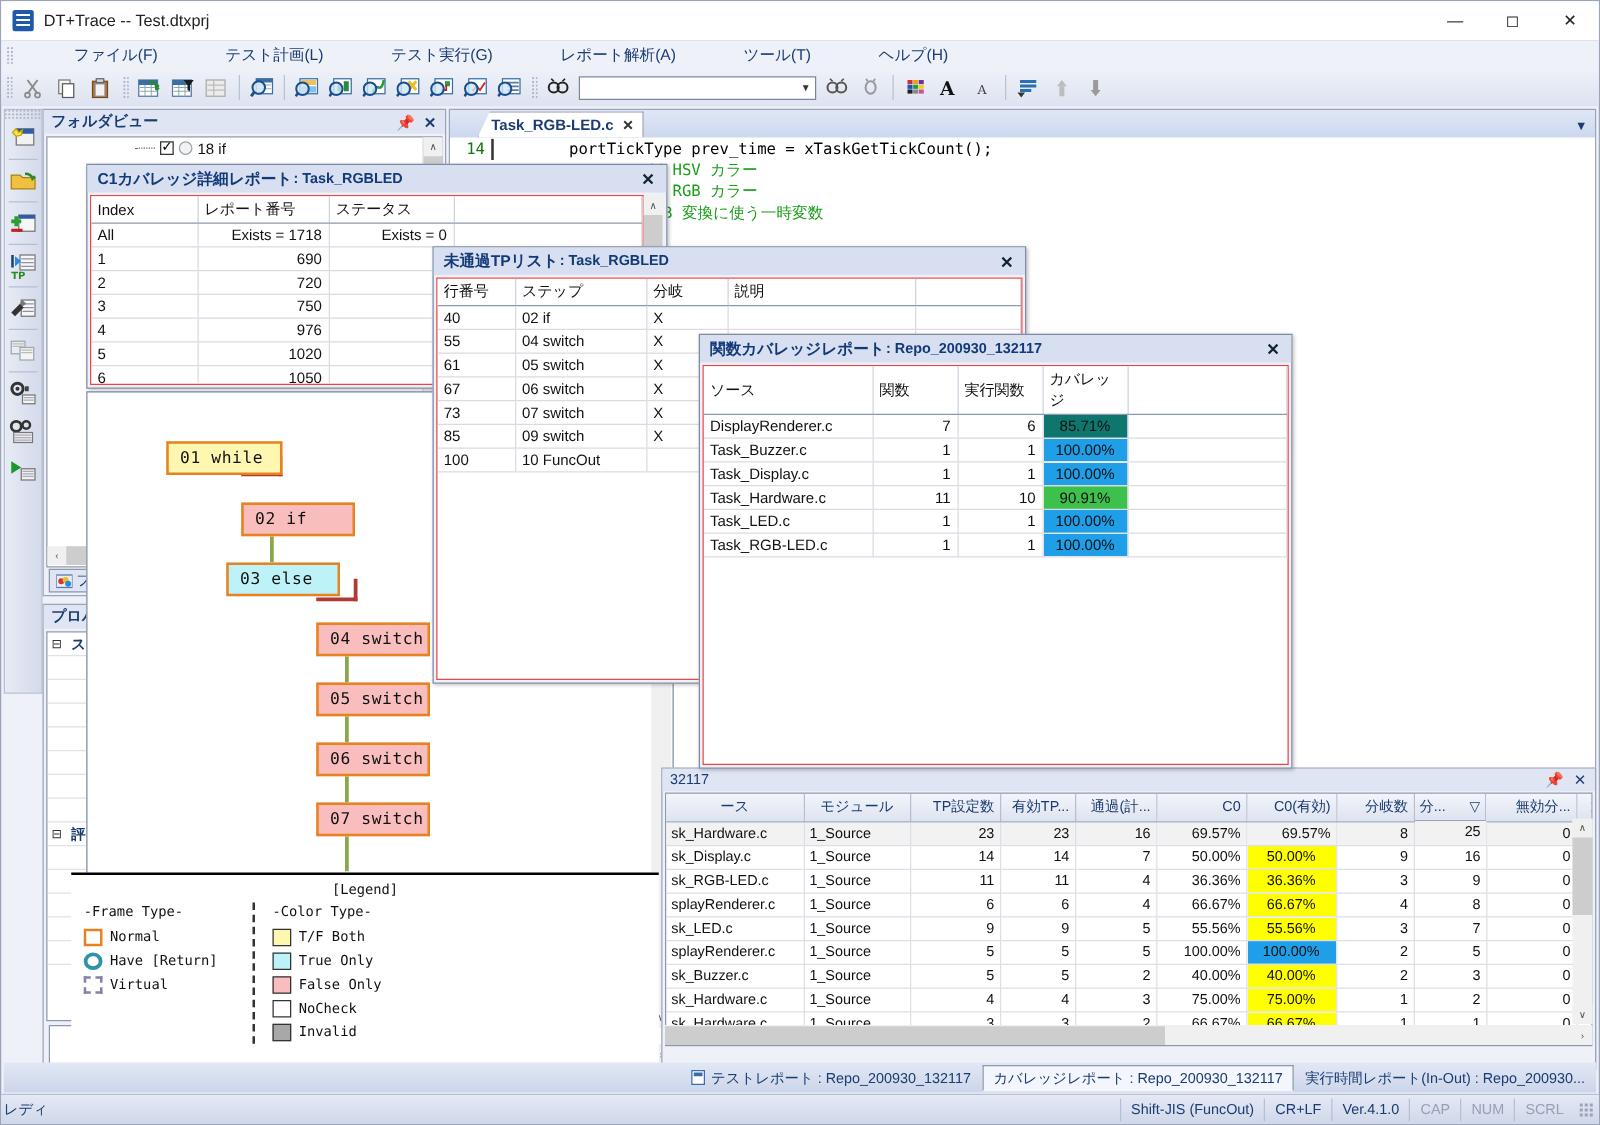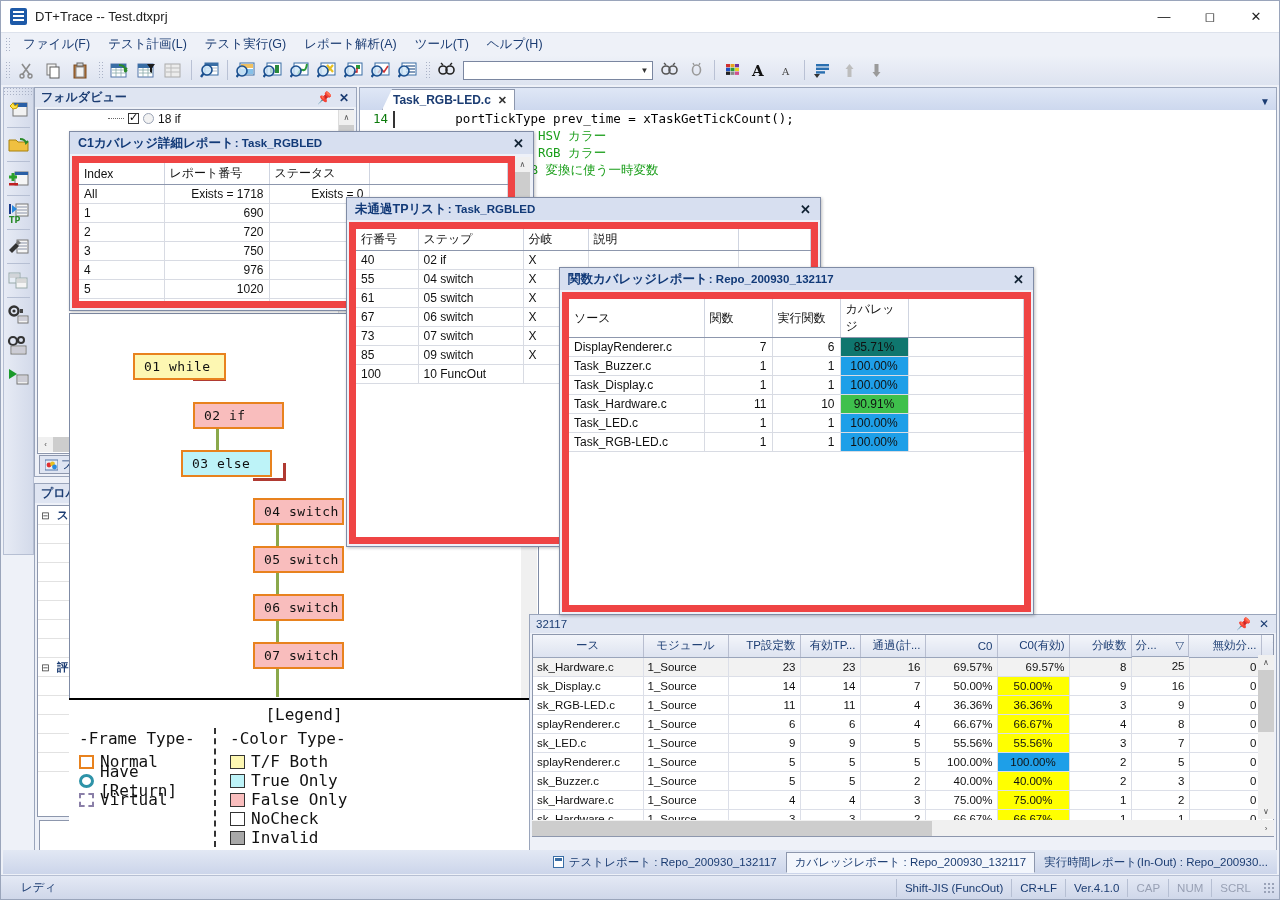--- a/index.html
+++ b/index.html
@@ -21,21 +21,21 @@
     border-radius:2px; position:relative; }
   .title-icon:after{ content:""; position:absolute; left:3px; top:3px; width:11px; height:11px;
     background:repeating-linear-gradient(180deg,#fff 0 2px,#1e5aa8 2px 4px); }
   .title-text { font-size:13px; color:#222; }
   .winbtns { margin-left:auto; display:flex; height:32px; }
   .winbtn { width:46px; height:32px; display:flex; align-items:center; justify-content:center;
     font-size:13px; color:#222; }
 
   
   .menubar { position:absolute; left:0; top:32px; width:1278px; height:22px; background:#eef1f8;
-    display:flex; align-items:center; padding-left:4px; }
+    display:flex; align-items:center; padding-left:4px;gap:36px; }
   .menubar .grip { width:6px; height:14px; margin-right:3px;
     background:radial-gradient(#aab2c6 40%,transparent 41%) 0 0/3px 3px; }
   .menu-item { padding:2px 9px; font-size:12.5px; color:#1b3c72; white-space:nowrap; }
 
   
   .toolbar { position:absolute; left:0; top:54px; width:1278px; height:30px;
     background:linear-gradient(#eef1f8,#dde3f0); display:flex; align-items:center; }
   .tb-sep { width:1px; height:20px; background:#b9c1d4; margin:0 4px; }
   .tb-grip { width:5px; height:18px; margin:0 3px 0 4px;
     background:radial-gradient(#aab2c6 40%,transparent 41%) 0 0/3px 3px; }
@@ -112,21 +112,21 @@
   .txt { color:#000; }
 
   
   .win { position:absolute; background:#eef1f8; border:1px solid #7f8bA5;
     box-shadow:1px 1px 3px rgba(0,0,0,.25); }
   .win-cap { height:22px; background:#d7dff0; display:flex; align-items:center; padding:0 5px 0 8px;
     font-size:12.5px; color:#123a78; font-weight:bold; }
   .win-cap .sub { font-weight:bold; font-size:11.5px; margin-left:1px; }
   .win-cap .x { margin-left:auto; font-size:13px; color:#123; padding:0 4px; }
   .grid { position:absolute; left:2px; top:24px; right:2px; bottom:2px; background:#fff;
-    border:7px solid #ef4444; overflow:hidden; }
+    border:1px solid #ef4444; overflow:hidden; }
   table.g { border-collapse:collapse; width:100%; font-size:12px; table-layout:fixed; }
   table.g th { background:#fff; font-weight:normal; text-align:left; padding:2px 5px;
     border-right:1px solid #cfd4e0; border-bottom:1px solid #8d97ad; height:20px; }
   table.g td { padding:1px 5px; border-right:1px solid #d8dbe3; border-bottom:1px solid #d8dbe3;
     height:19px; overflow:hidden; white-space:nowrap; }
   .num { text-align:right; }
   .ctr { text-align:center; }
 
   
   .flow { position:absolute; left:68px; top:312px; width:470px; height:540px;
@@ -138,23 +138,23 @@
   .n-yellow { background:#fdf7b2; }
   .n-pink   { background:#f9bdbd; }
   .n-cyan   { background:#bdf3f8; }
   .edge-v { position:absolute; width:3px; background:#8aa84b; }
   .edge-r { position:absolute; background:#b03a32; }
   .flow-vscroll { position:absolute; right:1px; top:1px; width:16px; bottom:30px; background:#f0f0f0; }
   .flow-hscroll { position:absolute; left:1px; right:1px; bottom:1px; height:16px; background:#f0f0f0;
     display:flex; align-items:center; }
 
   
-  .legend { position:absolute; left:68px; top:697px; width:470px; height:155px;
+  .legend { position:absolute; left:56px; top:697px; width:470px; height:155px;
     background:#fff; border-top:2px solid #000; font-family:"DejaVu Sans Mono", monospace;
-    font-size:16px; }
+    font-size:11px; }
   .leg-title { text-align:center; padding-top:5px; }
   .leg-cols { display:flex; padding:4px 0 0 10px; }
   .leg-col { width:135px; }
   .leg-col2 { border-left:2px dashed #333; padding-left:14px; }
   .leg-head { padding:1px 0 4px 0; }
   .leg-item { display:flex; align-items:center; gap:6px; height:19px; }
   .sw { width:15px; height:14px; border:2px solid #e8821e; background:#fff; flex:none; }
   .sw.round { border-radius:50%; border-color:#2e93a8; border-width:3px; }
   .sw.dash { border:2px dashed #8a7fa8; }
   .sw.c-yellow { background:#fdf7b2; border-color:#333; border-width:1px; }
@@ -193,21 +193,21 @@
   .btab-icon { width:11px; height:12px; background:#fff; border:1px solid #3a6ea5; position:relative; }
   .btab-icon:after { content:""; position:absolute; left:1px; top:1px; right:1px; height:3px;
     background:#3a6ea5; }
 
   
   .statusbar { position:absolute; left:0; bottom:0; width:1278px; height:24px;
     background:linear-gradient(#e4e9f5,#cfd7e9); border-top:1px solid #b6bfd3;
     display:flex; align-items:center; font-size:11.5px; color:#1b3c72; }
   .sb-cell { padding:0 8px; height:18px; display:flex; align-items:center; border-left:1px solid #b6bfd3; }
   .sb-cell.dim { color:#98a0b4; }
-  .sb-first { padding-left:20px; }
+  .sb-first { padding-left:2px; }
   .sb-grip { margin-left:4px; margin-right:4px; width:12px; height:12px;
     background:radial-gradient(#9aa3b8 40%,transparent 41%) 0 0/4px 4px; }
 </style>
 </head>
 <body>
 
 <div id="app">
 
   <div class="titlebar">
     <div class="title-icon"></div>

